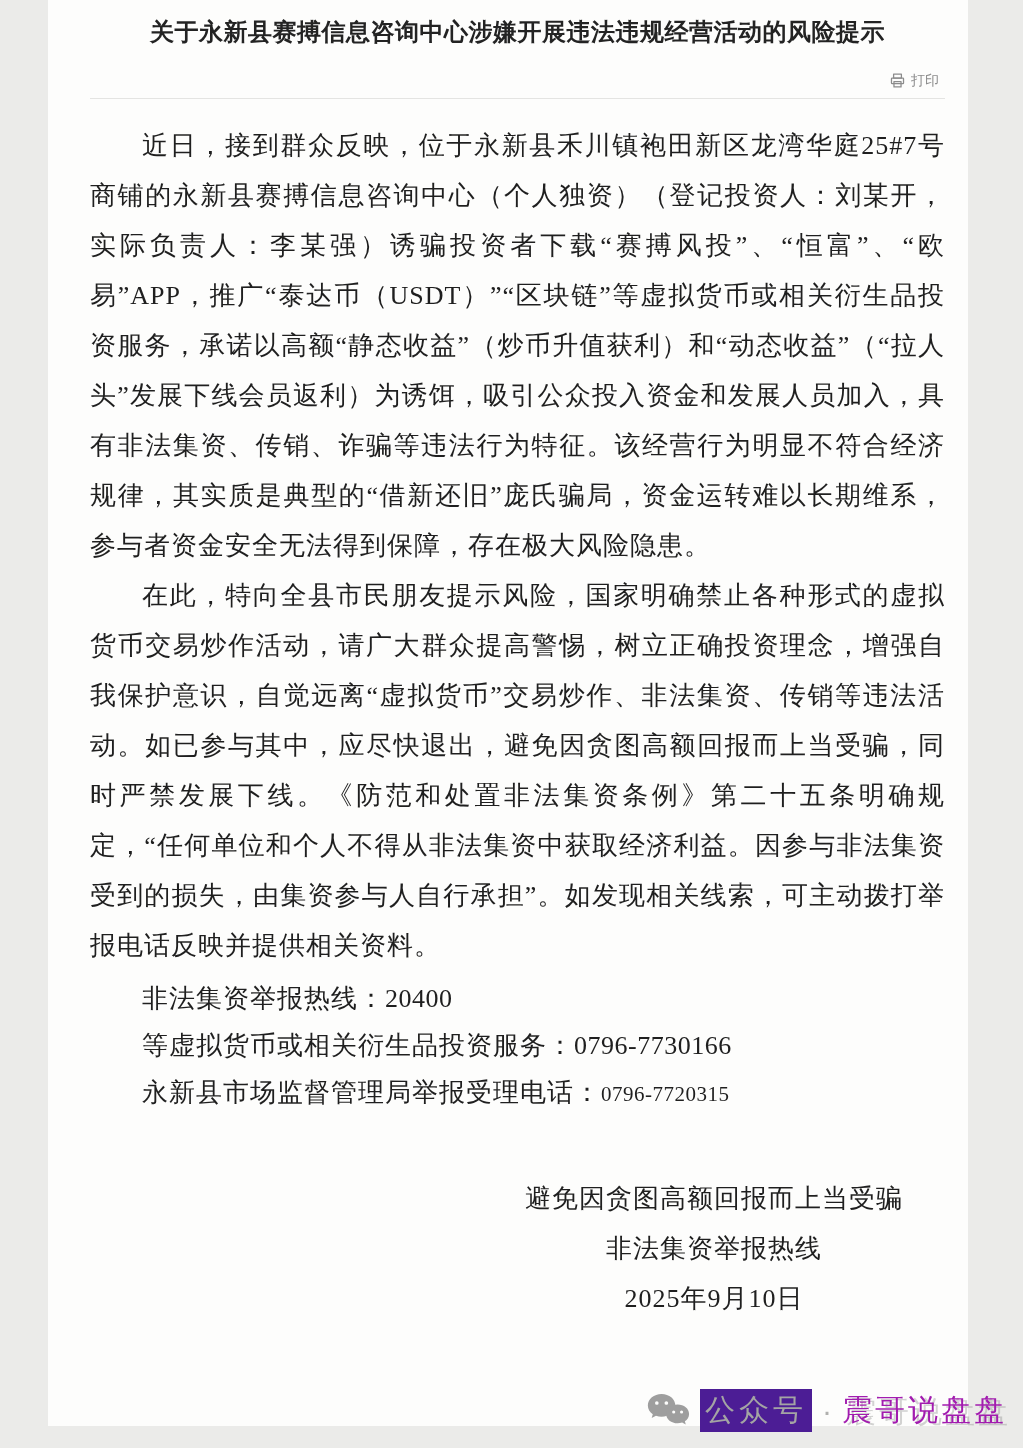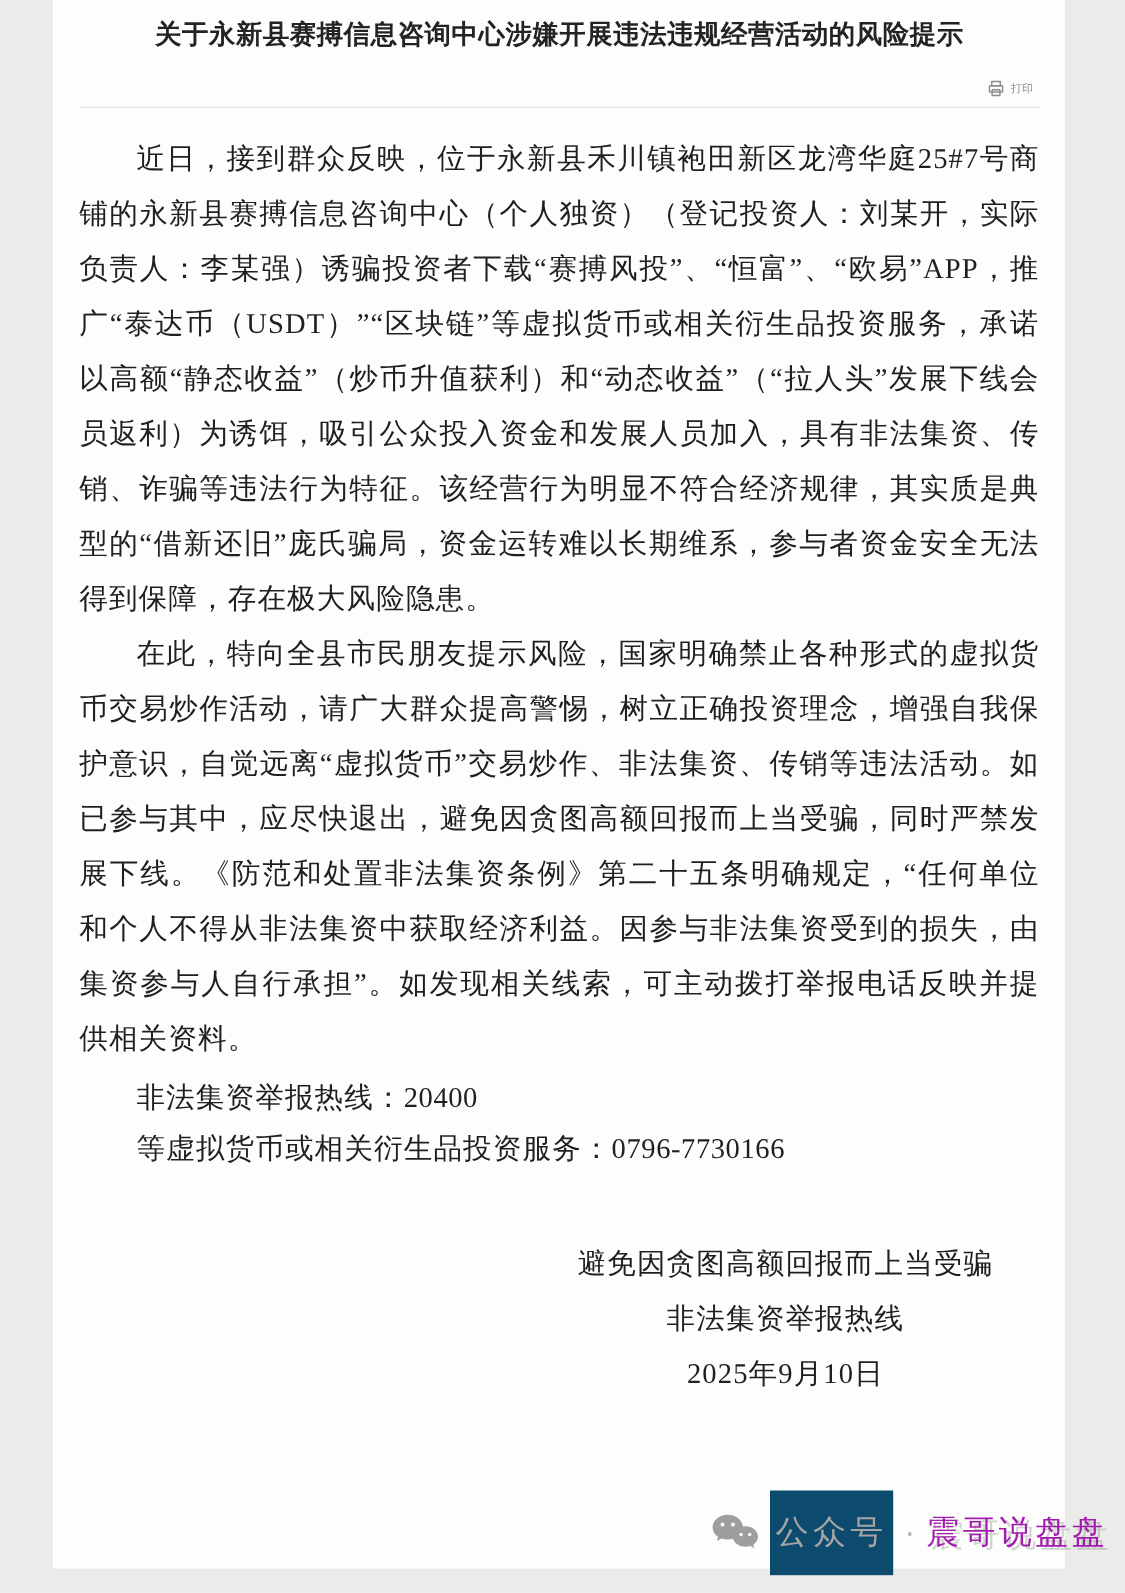--- a/index.html
+++ b/index.html
@@ -7,33 +7,33 @@
     width:1023px; height:1448px;
     background:#ebebe9;
     font-family:"Liberation Serif","DejaVu Serif",serif;
     position:relative; overflow:hidden;
   }
   .card {
     position:absolute; left:48px; top:0;
     width:920px; height:1426px;
     background:#fdfdfc;
     box-sizing:border-box;
-    padding:0 23px 0 24px;
+    padding:0 23px 0 42px;
   }
   .doc-title {
     margin:0; padding-top:16px;
     font-family:"Liberation Sans","DejaVu Sans",sans-serif;
     font-size:24px; font-weight:700; color:#232323;
     text-align:center; letter-spacing:0.5px; line-height:32px;
   }
   .print-row { display:flex; justify-content:flex-end; margin-top:24px; padding-right:6px; }
   .print-btn {
-    display:inline-flex; align-items:center; gap:5px;
+    display:inline-flex; gap:5px;
     background:none; border:none; padding:0; cursor:pointer;
-    color:#8c8c8c; font-size:10px;
+    color:#8c8c8c; font-size:14px;
     font-family:"Liberation Sans","DejaVu Sans",sans-serif;
   }
   .print-btn svg { display:block; }
   .divider { border:none; border-top:1px solid #e4e4e2; margin:8px 0 0 0; }
   .content {
     margin-top:22px;
     font-size:26px; line-height:50px; color:#1f1f1f;
     text-align:justify; letter-spacing:1px;
   }
   .para { margin:0; text-indent:2em; }
@@ -46,21 +46,21 @@
     width:fit-content;
     text-align:center; line-height:50px;
     color:#1f1f1f;
   }
   .watermark {
     position:absolute; right:16px; bottom:16px;
     display:flex; align-items:center; gap:10px;
     font-family:"Liberation Sans","DejaVu Sans",sans-serif;
     font-size:30px; color:#a4a4a4;
   }
-  .wm-prefix { background:#0c4a6e; padding:18px 5px; letter-spacing:4px; }
+  .wm-prefix { background:#4c1d95; padding:1px 5px; letter-spacing:4px; }
   .wm-sep { color:#b0b0ae; }
   .wm-name {
     color:#a21caf; letter-spacing:3px;
     text-shadow:4px 2px 0 rgba(140,140,140,0.38);
   }
   .wechat-icon svg { display:block; }
 </style>
 </head>
 <body>
 
@@ -89,20 +89,23 @@
 
     <p class="para">在此，特向全县市民朋友提示风险，国家明确禁止各种形式的虚拟货币交易炒作活动，请广大群众提高警惕，树立正确投资理念，增强自我保护意识，自觉远离“虚拟货币”交易炒作、非法集资、传销等违法活动。如已参与其中，应尽快退出，避免因贪图高额回报而上当受骗，同时严禁发展下线。《防范和处置非法集资条例》第二十五条明确规定，“任何单位和个人不得从非法集资中获取经济利益。因参与非法集资受到的损失，由集资参与人自行承担”。如发现相关线索，可主动拨打举报电话反映并提供相关资料。</p>
 
     <div class="hotlines">
       <div class="hotline">
         <span>非法集资举报热线：</span><span class="num">20400</span>
       </div>
       <div class="hotline">
         <span>等虚拟货币或相关衍生品投资服务：</span><span class="num">0796-7730166</span>
       </div>
+      <div class="hotline">
+        <span>永新县市场监督管理局举报受理电话：</span><span class="num small">0796-7720315</span>
+      </div>
     </div>
 
     <div class="signature">
       <div>避免因贪图高额回报而上当受骗</div>
       <div>非法集资举报热线</div>
       <div>2025年9月10日</div>
     </div>
 
   </div>
 </div>

